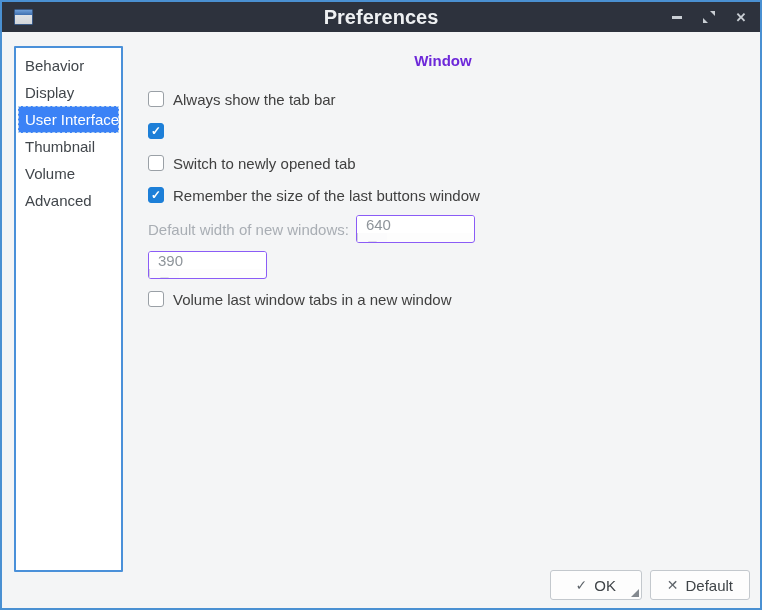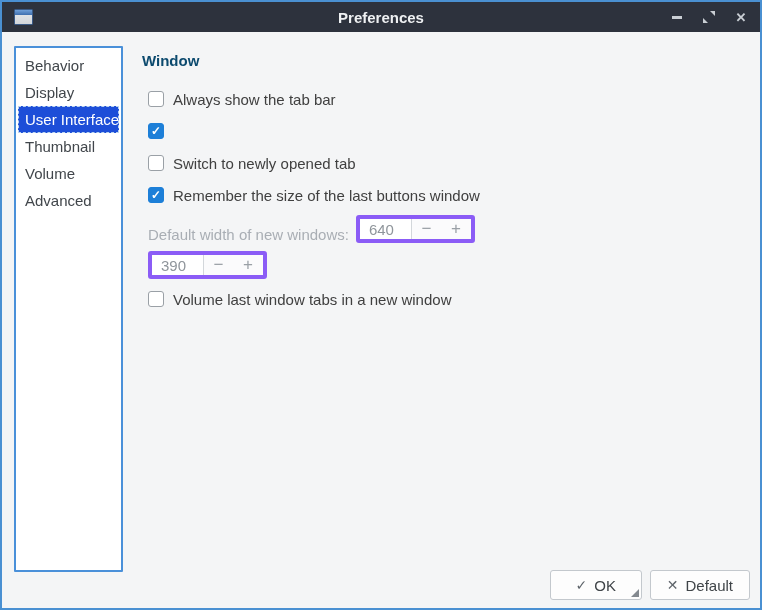--- a/index.html
+++ b/index.html
@@ -29,21 +29,21 @@
     background: linear-gradient(#e8eaec, #d2d6da);
     overflow: hidden;
   }
   .titlebar-icon::before {
     content: ""; display: block;
     height: 5px;
     background: linear-gradient(#6f9fd8, #3f6fae);
   }
   .titlebar-title {
     flex: 1; text-align: center;
-    color: #eef0f2; font-weight: bold; font-size: 15px;
+    color: #eef0f2; font-weight: bold; font-size: 20px;
   }
   .titlebar-buttons {
     position: absolute; right: 10px; top: 0; height: 30px;
     display: flex; align-items: center; gap: 14px;
   }
   .tb-btn {
     width: 18px; height: 18px;
     display: flex; align-items: center; justify-content: center;
     color: #c9ced4; font-size: 13px; font-weight: bold;
     cursor: default;
@@ -61,39 +61,40 @@
     padding: 4px 2px;
     font-size: 15px; color: #41464b;
   }
   .side-item {
     padding: 2px 6px;
     line-height: 21px;
     border: 1px dashed transparent;
     white-space: nowrap;
   }
   .side-item.selected {
-    background: #1d4ed8;
+    background: #3b82f6;
     color: #ffffff;
     border: 1px dashed #b9d4f1;
   }
 
   
   .main {
     position: absolute; left: 140px; top: 50px; right: 16px;
   }
   .section-title {
-    font-weight: bold; font-size: 15px; color: #0c4a6e;
+    font-weight: bold; font-size: 15px; color: #6d28d9;
     margin-bottom: 18px;
+    text-align: center;
   }
   .row {
     display: flex; align-items: center;
     margin-left: 6px;
   }
   .row.cb-row { height: 24px; margin-bottom: 8px; }
-  .row.spin-row { height: 28px; margin-bottom: 8px; align-items: flex-end; }
+  .row.spin-row { height: 28px; margin-bottom: 8px; }
   .row.cb-row.last { margin-top: 5px; }
 
   .checkbox {
     width: 16px; height: 16px;
     border: 1px solid #9aa0a6;
     border-radius: 3px;
     background: #ffffff;
     margin-right: 9px;
     flex: none;
     display: flex; align-items: center; justify-content: center;
@@ -104,24 +105,25 @@
   }
   .checkbox .check {
     color: #ffffff; font-size: 12px; font-weight: bold; line-height: 1;
   }
   .cb-label { font-size: 15px; color: #404040; }
 
   .spin-label { font-size: 15px; color: #a9aeb4; margin-right: 7px; }
   .spinbox {
     display: flex; align-items: stretch;
     width: 119px; height: 28px;
-    border: 4px solid #8b5cf6;
+    border: 1px solid #8b5cf6;
     border-radius: 3px;
     background: #fdfdfd;
     overflow: hidden;
+    flex-direction: column;
   }
   .spin-value {
     flex: 1;
     display: flex; align-items: center;
     padding-left: 9px;
     font-size: 15px; color: #8f959b;
     background: #ffffff;
   }
   .spin-btn {
     width: 30px;

